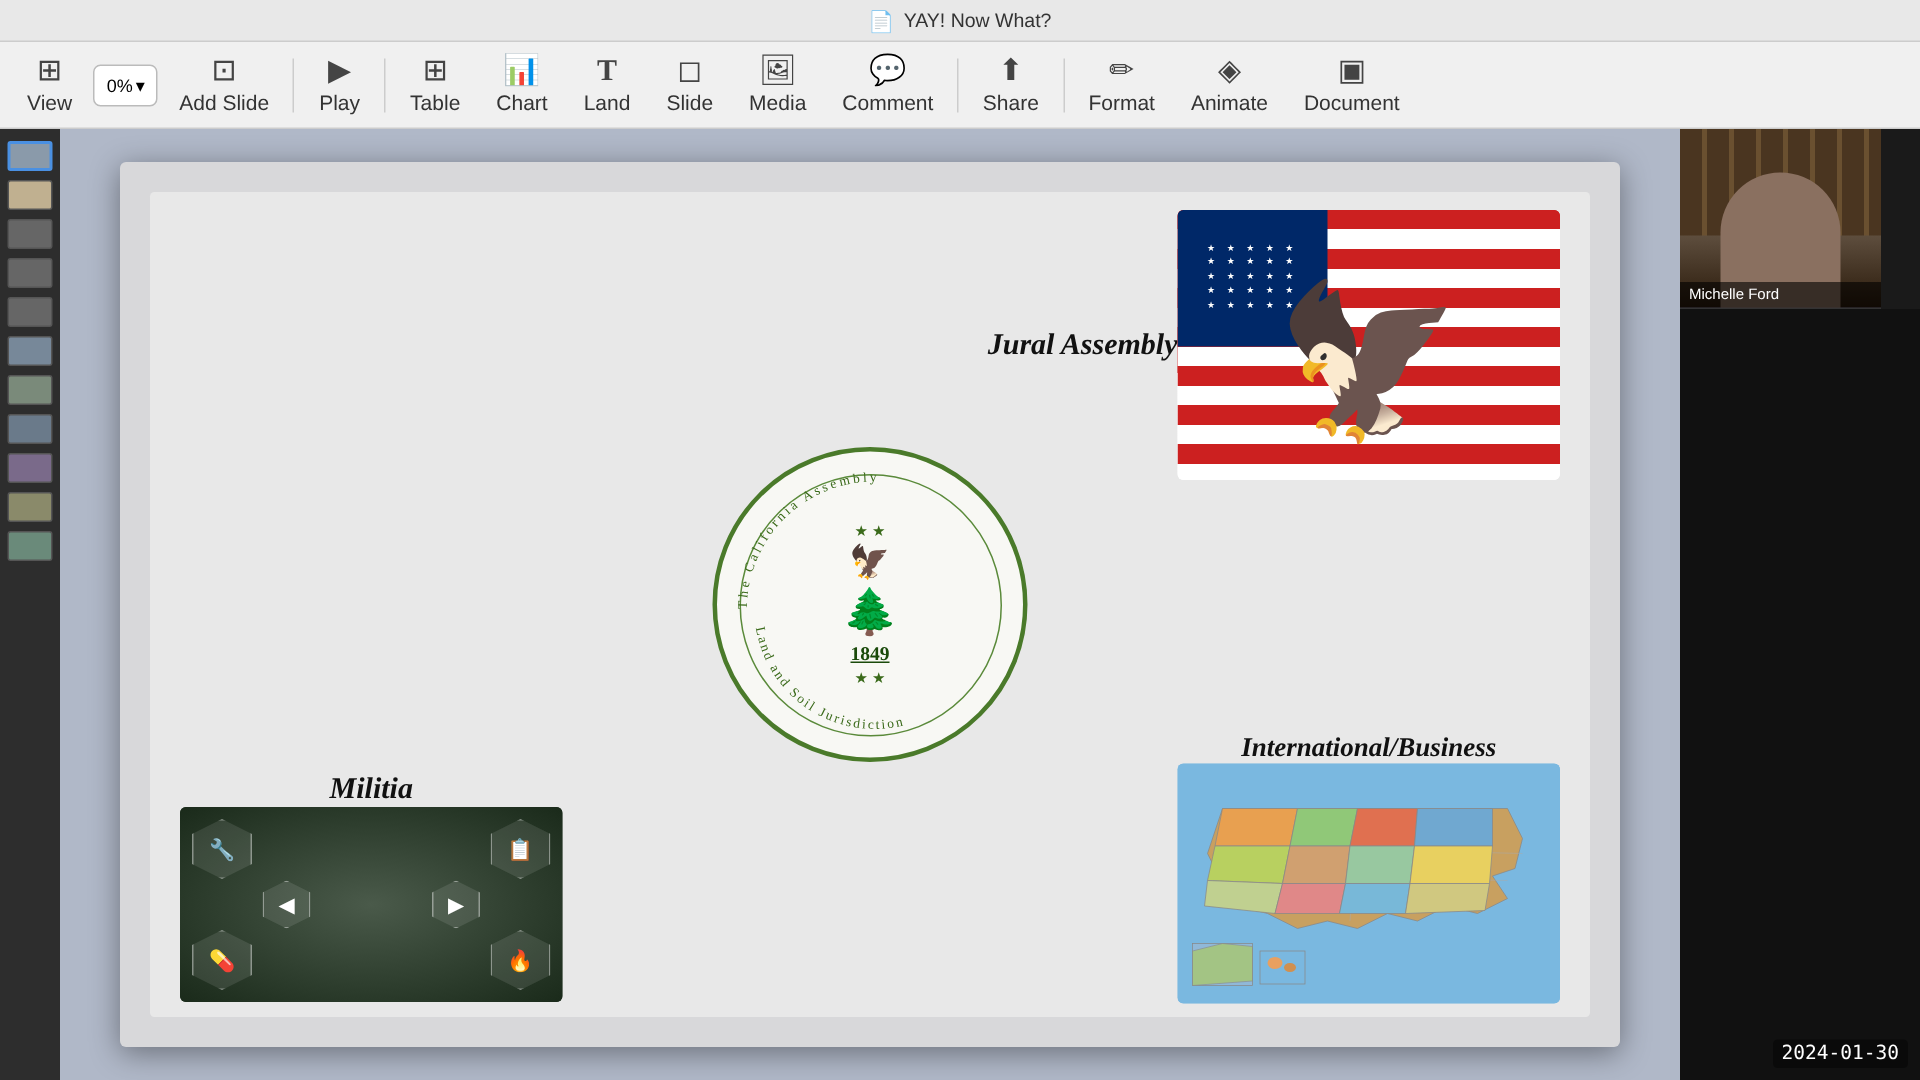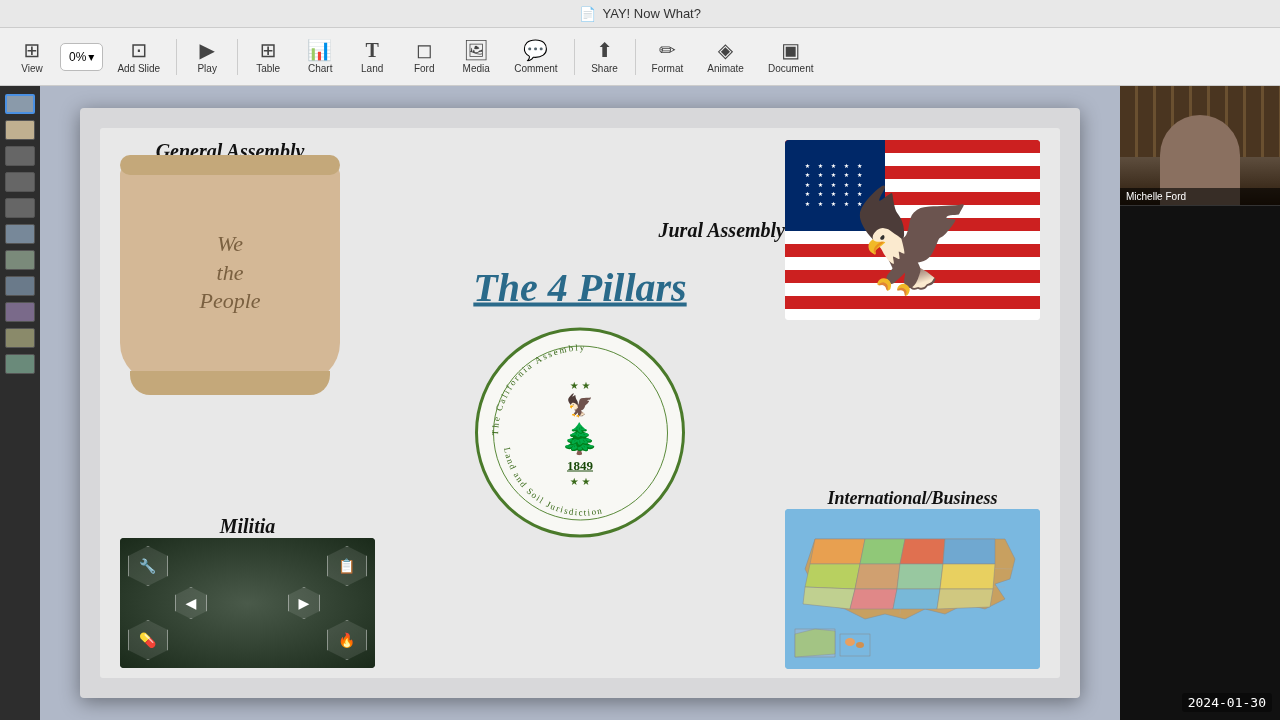--- a/index.html
+++ b/index.html
@@ -54,21 +54,21 @@
       align-items: center;
       justify-content: center;
       gap: 3px;
       padding: 4px 10px;
       border-radius: 6px;
       cursor: pointer;
       min-width: 48px;
       height: 50px;
     }
     .toolbar-btn .tb-icon { font-size: 20px; color: #444; line-height: 1; }
-    .toolbar-btn .tb-label { font-size: 10px; color: #333; text-align: right; }
+    .toolbar-btn .tb-label { font-size: 14px; color: #333; text-align: right; }
     .toolbar-sep {
       width: 1px;
       height: 36px;
       background: #ccc;
       margin: 0 2px;
     }
     .toolbar-zoom {
       display: flex;
       align-items: center;
       gap: 2px;
@@ -341,21 +341,21 @@
       position: absolute;
       top: 86px; right: 0;
       width: 160px;
       bottom: 0;
       background: #1a1a1a;
       display: flex;
       flex-direction: column;
     }
 
     #webcam-view {
-      width: 160px;
+      width: 134px;
       height: 120px;
       background: #2a2a3a;
       position: relative;
       overflow: hidden;
       border-bottom: 1px solid #333;
     }
 
     .webcam-person {
       position: absolute;
       bottom: 0; left: 0; right: 0;
@@ -520,21 +520,21 @@
   <div class="toolbar-btn">
     <span class="tb-icon">📊</span>
     <span class="tb-label">Chart</span>
   </div>
   <div class="toolbar-btn">
     <span class="tb-icon" style="font-weight:bold;font-family:serif;">T</span>
     <span class="tb-label">Land</span>
   </div>
   <div class="toolbar-btn">
     <span class="tb-icon">◻</span>
-    <span class="tb-label">Ford</span>
+    <span class="tb-label">Slide</span>
   </div>
   <div class="toolbar-btn">
     <span class="tb-icon">🖼</span>
     <span class="tb-label">Media</span>
   </div>
   <div class="toolbar-btn">
     <span class="tb-icon">💬</span>
     <span class="tb-label">Comment</span>
   </div>
   <div class="toolbar-sep"></div>
@@ -568,29 +568,22 @@
   <div class="thumb-normal" style="background:#6a7a8a;"></div>
   <div class="thumb-normal" style="background:#7a6a8a;"></div>
   <div class="thumb-normal" style="background:#8a8a6a;"></div>
   <div class="thumb-normal" style="background:#6a8a7a;"></div>
 </div>
 
 <div id="main-area">
   <div id="slide-canvas">
     <div id="slide-inner">
 
-      <div id="general-assembly">
-        <div class="section-title">General Assembly</div>
-        <div class="scroll-image">
-          <div class="scroll-text">We<br>the<br>People</div>
-        </div>
-      </div>
 
       <div id="center-content">
-        <div class="pillars-title">The 4 Pillars</div>
 
         <div class="seal-wrapper">
           <div class="seal-outer-ring">
 
             <svg width="210" height="210" style="position:absolute;top:0;left:0;">
               <defs>
                 <path id="topCircle" d="M 105,105 m -85,0 a 85,85 0 1,1 170,0"></path>
                 <path id="botCircle" d="M 105,105 m -80,0 a 80,80 0 0,0 160,0"></path>
               </defs>
               <text font-size="9" fill="#3a6a1a" font-family="serif" letter-spacing="2">

